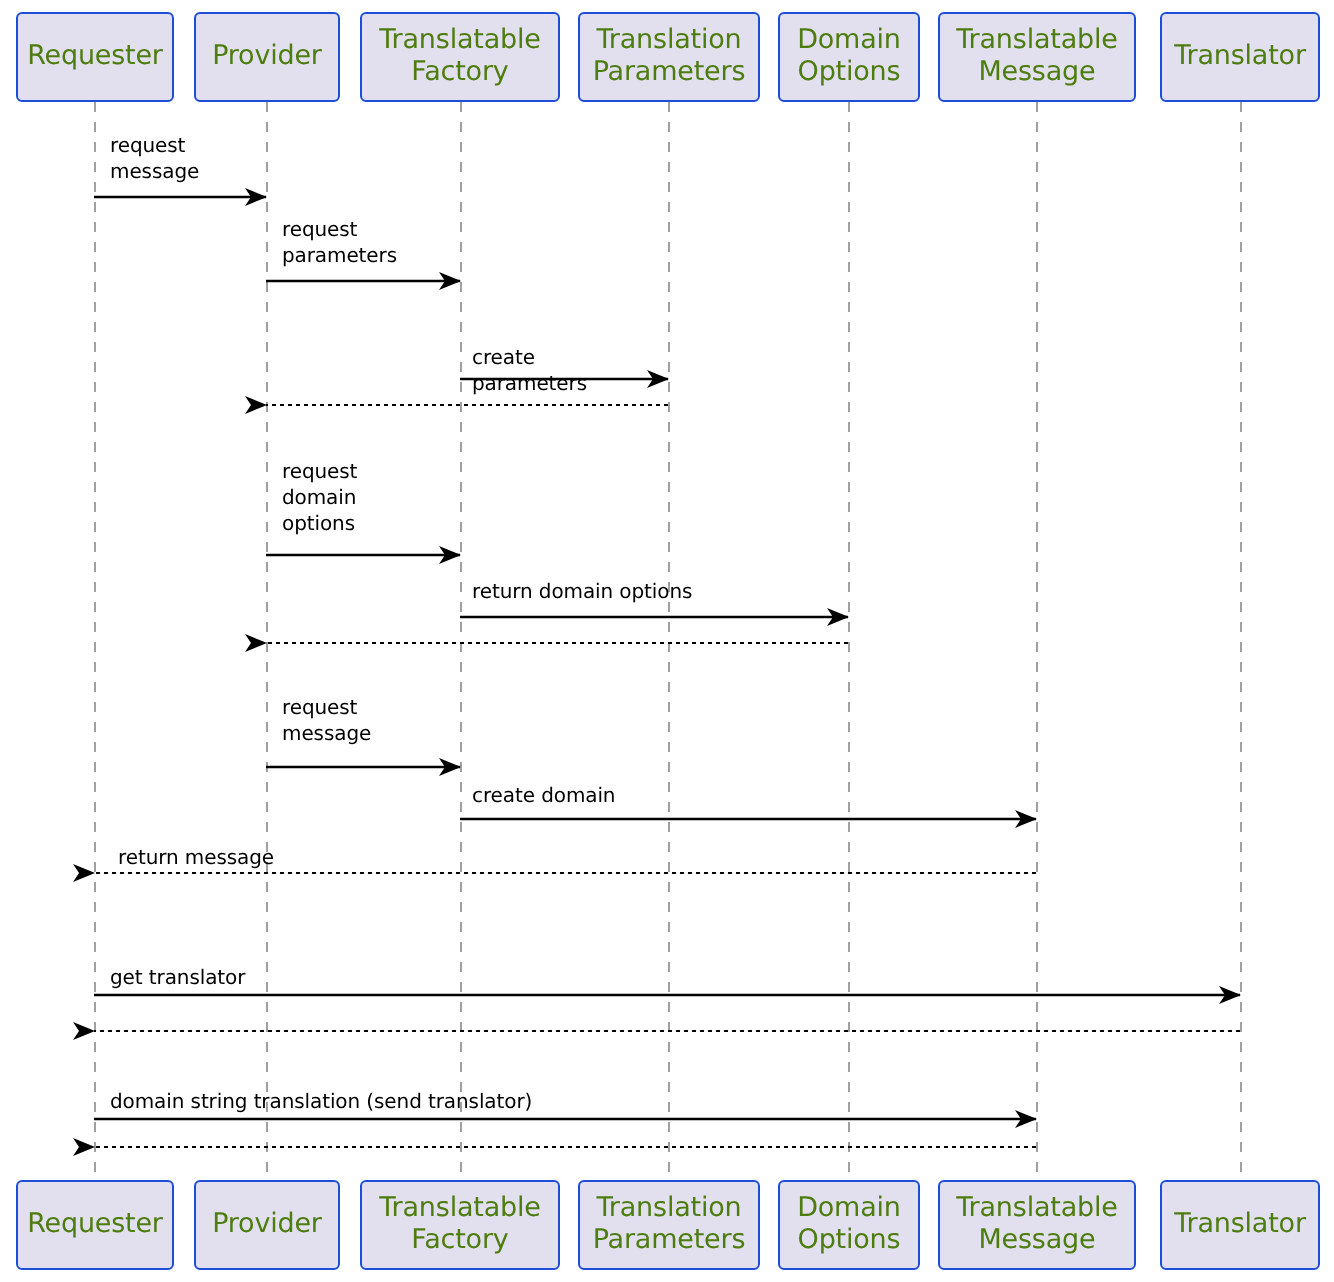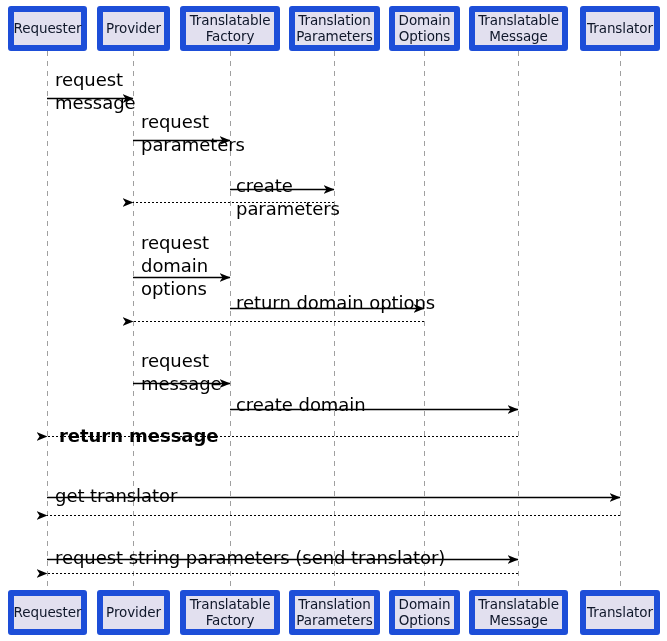--- a/index.html
+++ b/index.html
@@ -23,40 +23,40 @@
     position: absolute;
     left: 0;
     top: 0;
     width: 667px;
     height: 641px;
   }
   .participant-box {
     position: absolute;
     box-sizing: border-box;
     background: #E2E0EF;
-    border: 6px solid #1d4ed8;
+    border: 1px solid #1d4ed8;
     border-radius: 3px;
     display: flex;
     align-items: center;
     justify-content: center;
     text-align: center;
     font-size: 13.5px;
-    color: #0f172a;
+    color: #4d7c0f;
     line-height: 1.18;
     letter-spacing: -0.1px;
     box-shadow: 0 0 0 0 rgba(0,0,0,0);
   }
   .participant-box .plabel {
     display: block;
     padding: 0 4px;
     white-space: pre-line;
   }
   .msg-label {
     position: absolute;
-    font-size: 18px;
+    font-size: 10px;
     color: #000000;
     line-height: 1.28;
     white-space: pre-line;
     letter-spacing: -0.05px;
   }
 </style>
 </head>
 <body>
 
 <div id="diagram">
@@ -100,23 +100,23 @@
 parameters</div>
       <div class="msg-label" style="left: 236px; top: 174px;">create
 parameters</div>
       <div class="msg-label" style="left: 141px; top: 231px;">request
 domain
 options</div>
       <div class="msg-label" style="left: 236px; top: 291px;">return domain options</div>
       <div class="msg-label" style="left: 141px; top: 349px;">request
 message</div>
       <div class="msg-label" style="left: 236px; top: 393px;">create domain</div>
-      <div class="msg-label" style="left: 59px; top: 424px; font-weight: bold;">return message</div>
+      <div class="msg-label" style="left: 59px; top: 424px;">return message</div>
       <div class="msg-label" style="left: 55px; top: 484px; text-align: right;">get translator</div>
-      <div class="msg-label" style="left: 55px; top: 546px;">request string parameters (send translator)</div>
+      <div class="msg-label" style="left: 55px; top: 546px;">domain string translation (send translator)</div>
       <div class="participant-box" style="left: 8px; top: 6px; width: 79px; height: 45px;">
         <span class="plabel">Requester</span>
       </div>
       <div class="participant-box" style="left: 8px; top: 590px; width: 79px; height: 45px;">
         <span class="plabel">Requester</span>
       </div>
       <div class="participant-box" style="left: 97px; top: 6px; width: 73px; height: 45px;">
         <span class="plabel">Provider</span>
       </div>
       <div class="participant-box" style="left: 97px; top: 590px; width: 73px; height: 45px;">

